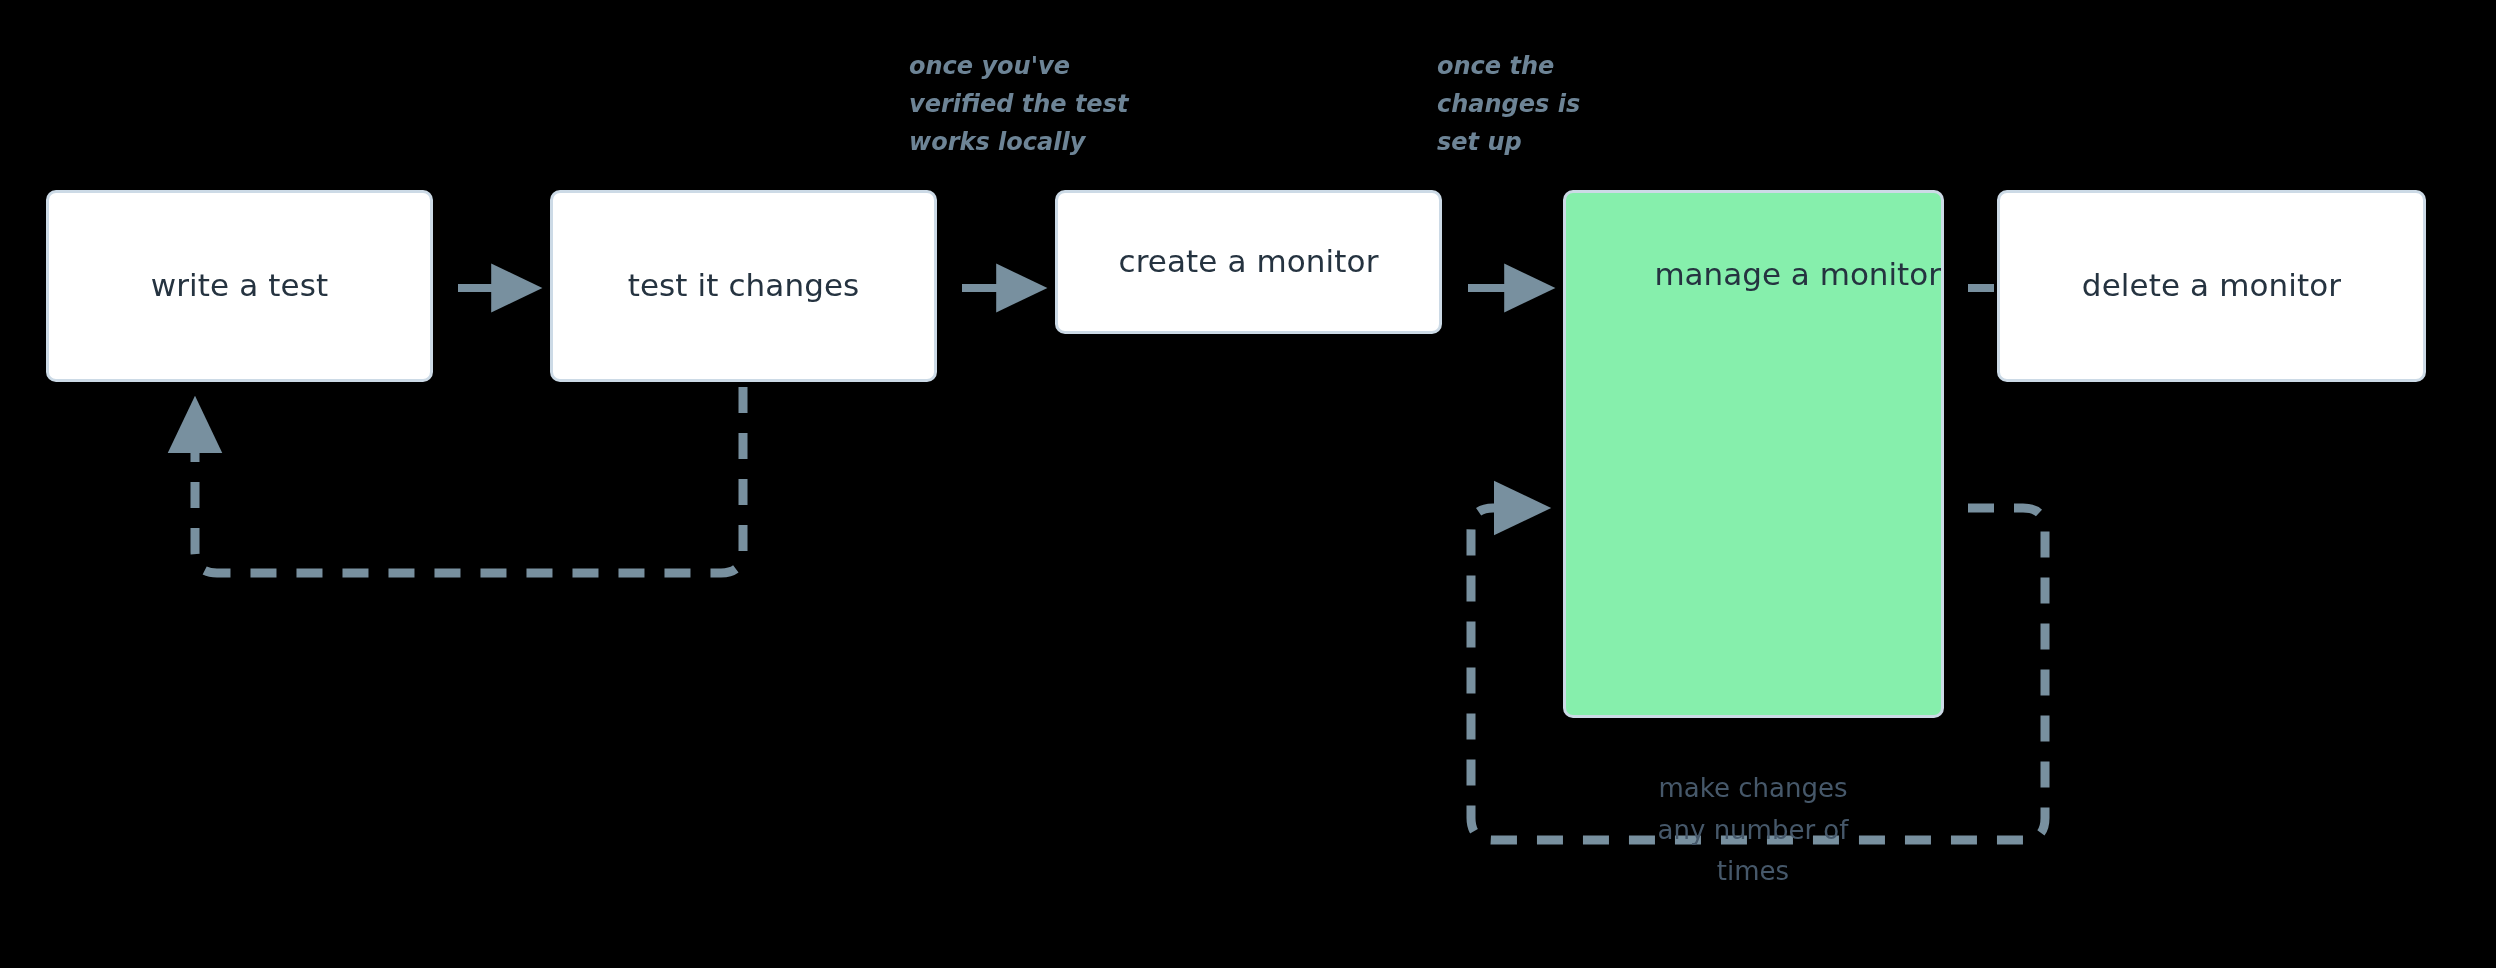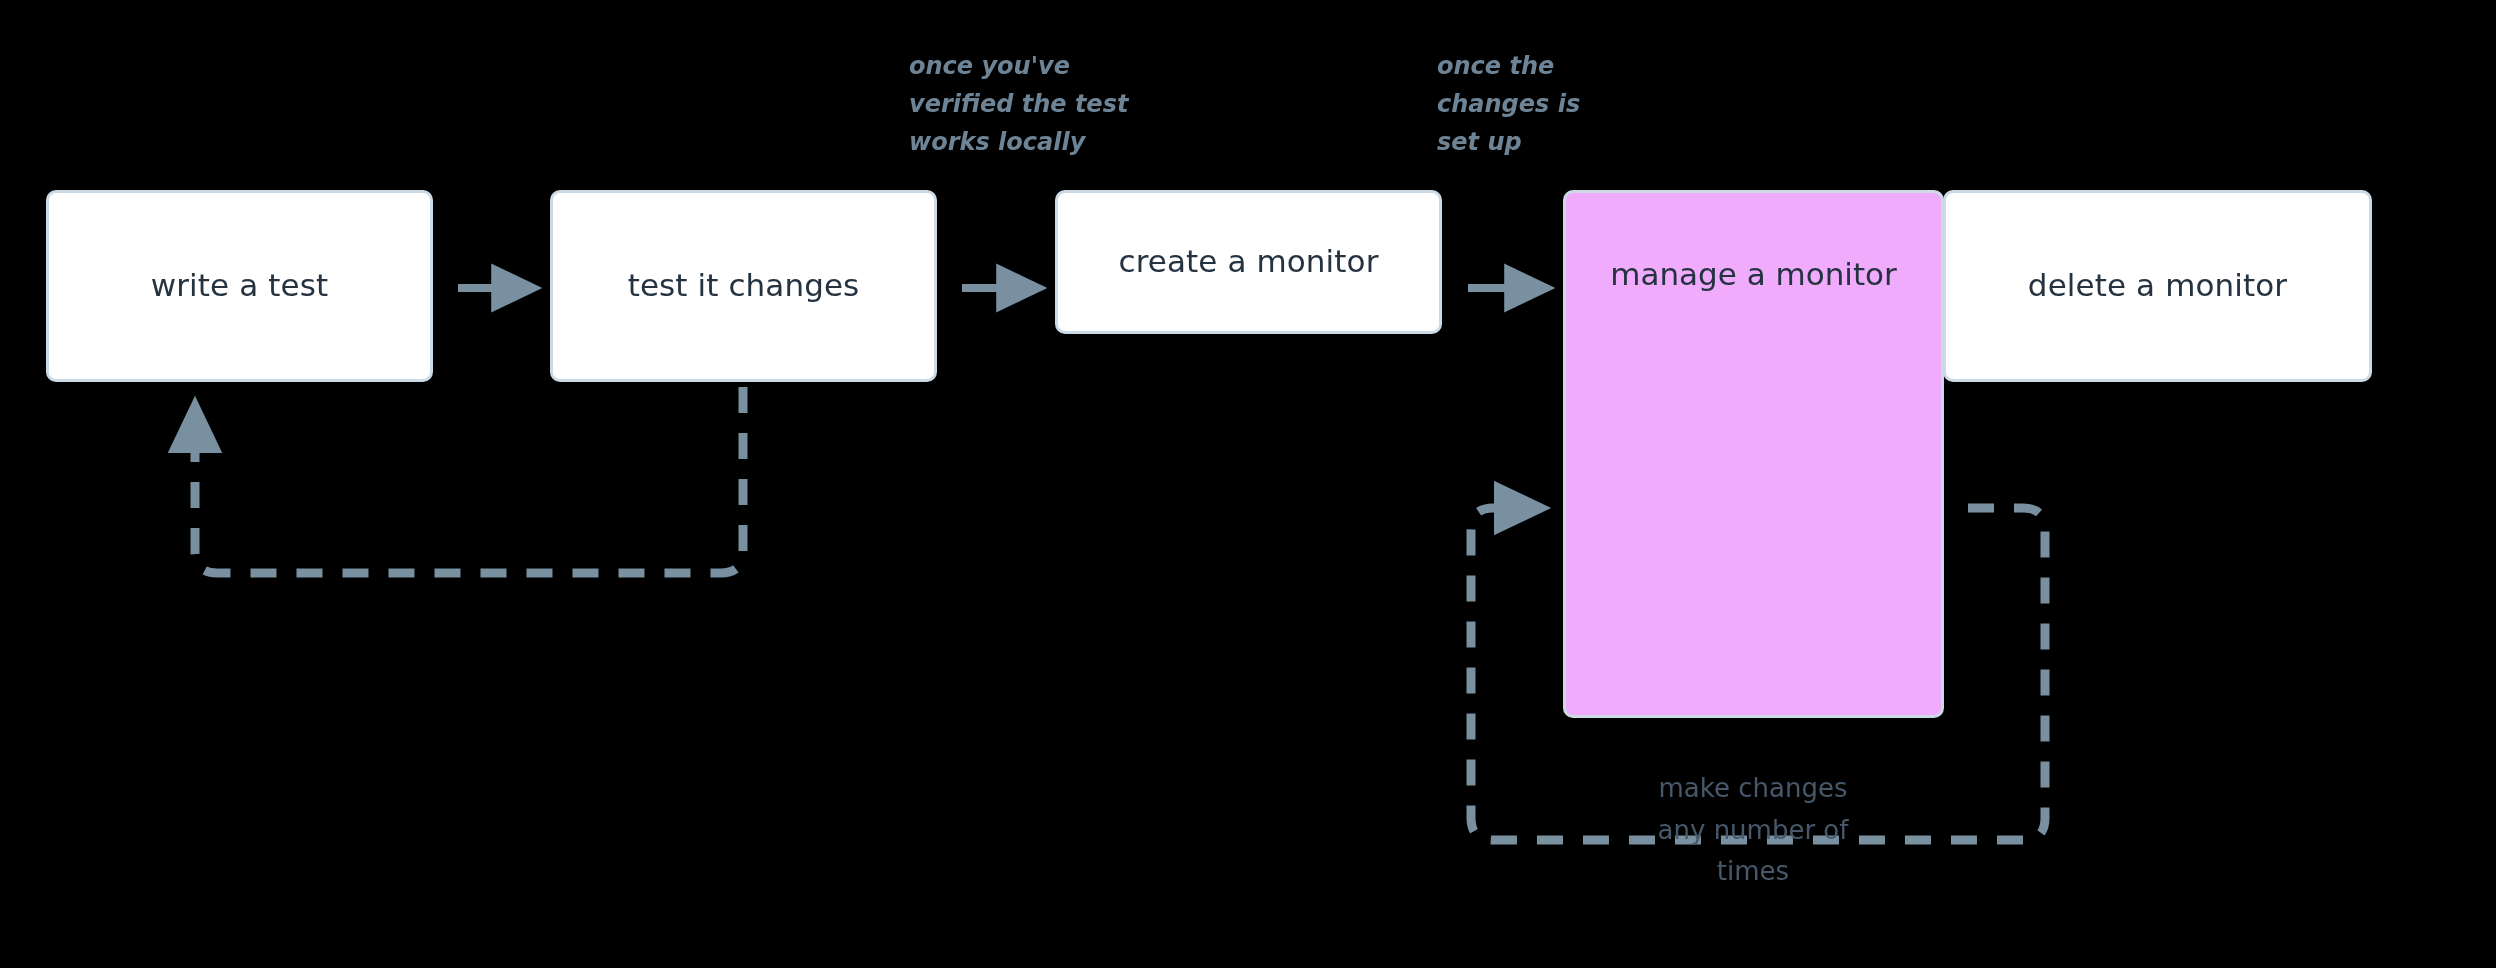--- a/index.html
+++ b/index.html
@@ -2,22 +2,22 @@
 <html><head>
 <meta charset="utf-8">
 <style>
   html,body{margin:0;padding:0;background:#000;}
   #stage{position:relative;width:2496px;height:968px;background:#000;overflow:hidden;
          font-family:"DejaVu Sans","Liberation Sans",sans-serif;}
   #edges{position:absolute;left:0;top:0;width:2496px;height:968px;pointer-events:none;}
   .node{position:absolute;background:#ffffff;border:3px solid #ccdae6;border-radius:10px;
         box-sizing:border-box;display:flex;align-items:center;justify-content:center;}
   .node .nlabel{color:#253340;font-size:31px;line-height:1.2;letter-spacing:.1px;}
-  .group{position:absolute;background:#f0abfc;border:3px solid #ccdae6;border-radius:10px;
-         box-sizing:border-box;display:flex;flex-direction:column;align-items:center;}
+  .group{position:absolute;background:#86efac;border:3px solid #ccdae6;border-radius:10px;
+         box-sizing:border-box;display:flex;flex-direction:column;align-items:flex-end;}
   .group .gtitle{color:#253340;font-size:31px;margin-top:63px;margin-bottom:0;}
   .subwrap{position:absolute;left:24px;top:146px;display:flex;flex-direction:column;gap:22px;}
   .sub{width:330px;height:78px;background:#ddd9fa;border:3px solid #6650ef;border-radius:9px;
        box-sizing:border-box;display:flex;align-items:center;justify-content:center;}
   .sub .slabel{color:#253340;font-size:31px;}
   .annot{position:absolute;color:#6d8496;font-style:italic;font-size:24px;line-height:1.58;
          font-weight:600;white-space:pre-line;}
   .edgelabel{position:absolute;color:#46586a;font-size:26px;line-height:1.6;text-align:center;
              white-space:pre-line;}
 </style>
@@ -68,21 +68,21 @@
 
   <div class="node" style="left:1055px;top:190px;width:387px;height:144px;">
     <span class="nlabel">create a monitor</span>
   </div>
 
   <div class="group" style="left:1563px;top:190px;width:381px;height:528px;">
     <span class="gtitle">manage a monitor</span>
 
   </div>
 
-  <div class="node" style="left:1943px;top:190px;width:429px;height:192px;">
+  <div class="node" style="left:1997px;top:190px;width:429px;height:192px;">
     <span class="nlabel">delete a monitor</span>
   </div>
 
   <div class="annot" style="left:909px;top:48px;">once you've
 verified the test
 works locally</div>
 
   <div class="annot" style="left:1437px;top:48px;">once the
 changes is
 set up</div>

